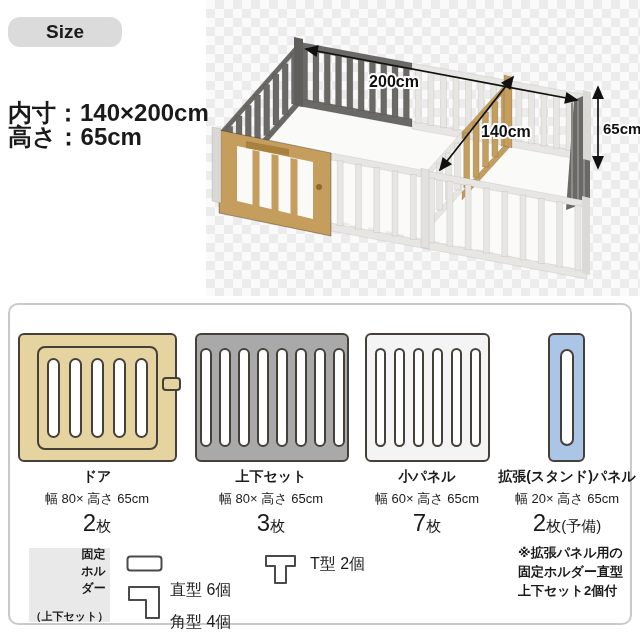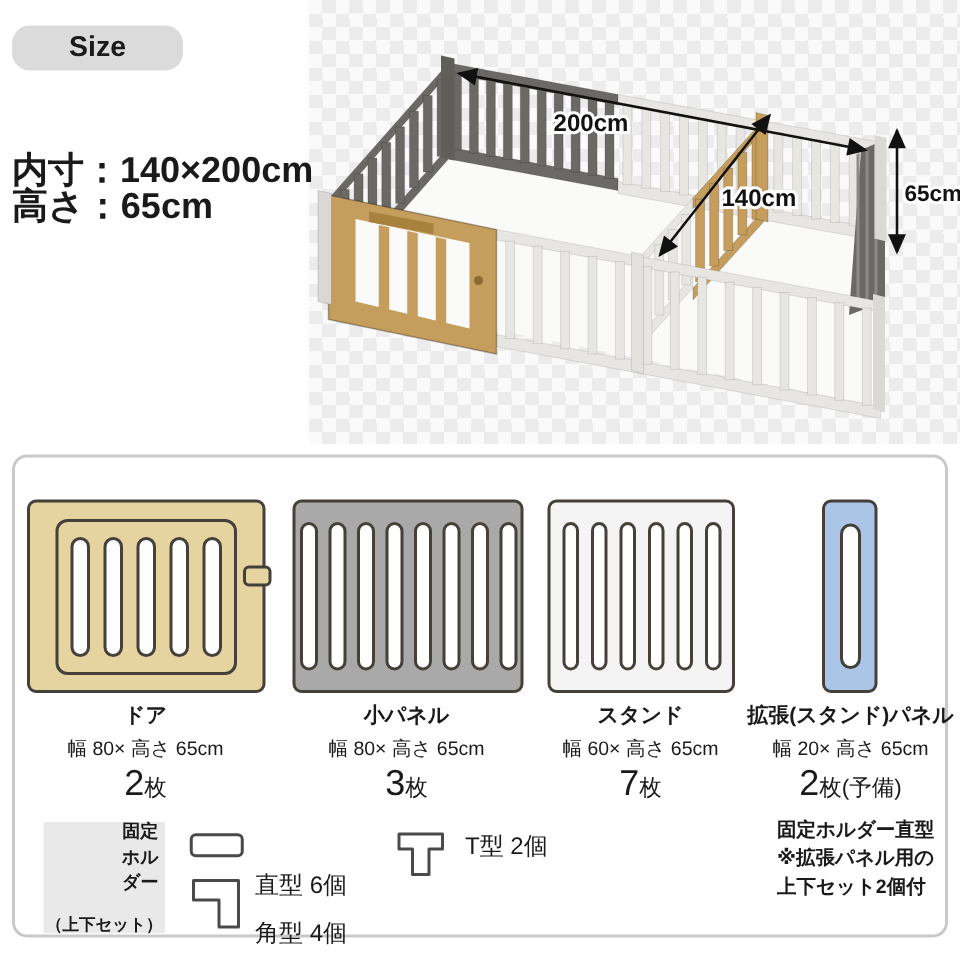--- a/index.html
+++ b/index.html
@@ -219,26 +219,26 @@
   <div class="diagram expand">
     <span class="slot"></span>
   </div>
 
   <div class="pcol c1">
     <div class="pname">ドア</div>
     <div class="psize">幅 80× 高さ 65cm</div>
     <div class="pcount"><span class="num">2</span><span class="unit">枚</span></div>
   </div>
   <div class="pcol c2">
-    <div class="pname">小パネル</div>
+    <div class="pname">上下セット</div>
     <div class="psize">幅 80× 高さ 65cm</div>
     <div class="pcount"><span class="num">3</span><span class="unit">枚</span></div>
   </div>
   <div class="pcol c3">
-    <div class="pname">スタンド</div>
+    <div class="pname">小パネル</div>
     <div class="psize">幅 60× 高さ 65cm</div>
     <div class="pcount"><span class="num">7</span><span class="unit">枚</span></div>
   </div>
   <div class="pcol c4">
     <div class="pname">拡張(スタンド)パネル</div>
     <div class="psize">幅 20× 高さ 65cm</div>
     <div class="pcount"><span class="num">2</span><span class="unit">枚(予備)</span></div>
   </div>
 
   <div class="holder-box">
@@ -255,18 +255,18 @@
     <path d="M2,2 H32 V33 H19 V15 H2 Z" fill="#fff" stroke="#4a4a4a" stroke-width="2" stroke-linejoin="round"></path>
   </svg>
   <div class="hlabel corner">角型 4個</div>
 
   <svg class="hicon tshape" width="34" height="31" viewBox="0 0 34 31">
     <path d="M2,2 H31 V12 H22 V29 H11 V12 H2 Z" fill="#fff" stroke="#4a4a4a" stroke-width="2" stroke-linejoin="round"></path>
   </svg>
   <div class="hlabel tshape">T型 2個</div>
 
   <div class="note">
+    <div>※拡張パネル用の</div>
     <div>固定ホルダー直型</div>
-    <div>※拡張パネル用の</div>
     <div>上下セット2個付</div>
   </div>
 
 </div>
 
 </body></html>

